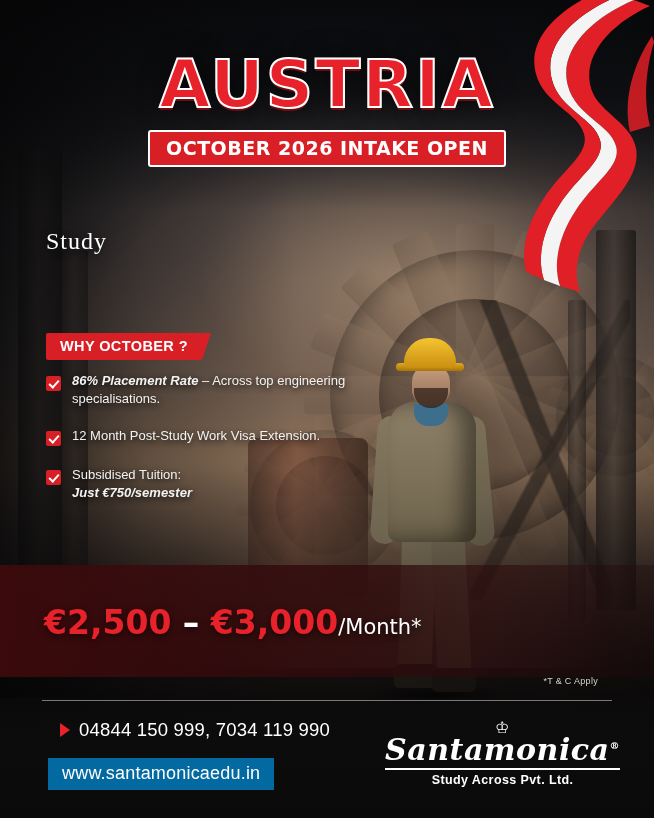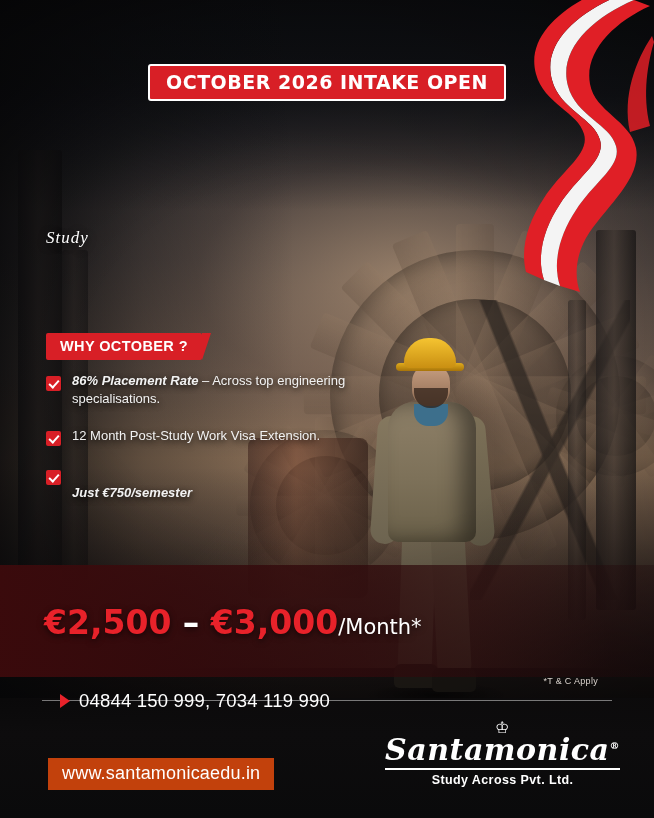--- a/index.html
+++ b/index.html
@@ -210,22 +210,21 @@
     font-size: 19px;
     letter-spacing: 0.5px;
   }
 
   
   .study-word {
     position: absolute;
     left: 46px; top: 228px;
     color: #ffffff;
     font-family: "Liberation Serif", serif;
-    font-style: italic;
-    font-size: 17px;
+    font-size: 24px;
     letter-spacing: 1px;
     text-shadow: 0 2px 8px rgba(0,0,0,0.8);
   }
   .eng-word {
     position: absolute;
     left: 42px; top: 262px;
     color: #ffffff;
     font-family: "DejaVu Sans", sans-serif;
     font-weight: 700;
     font-size: 47px;
@@ -338,41 +337,41 @@
     background: linear-gradient(180deg, rgba(10,9,10,0.9) 0%, #0d0c0d 30%, #0a0a0b 100%);
   }
   .divider {
     position: absolute;
     left: 42px; right: 42px; top: 700px;
     height: 1px;
     background: rgba(255,255,255,0.45);
   }
   .phone-row {
     position: absolute;
-    left: 44px; top: 690px;
+    left: 44px; top: 719px;
     display: flex;
     align-items: center;
     gap: 9px;
     padding-left: 16px;
   }
   .tri {
     width: 0; height: 0;
     border-left: 10px solid #e8222a;
     border-top: 7px solid transparent;
     border-bottom: 7px solid transparent;
   }
   .phone-text {
     color: #ffffff;
     font-size: 18.5px;
     letter-spacing: 0.2px;
   }
   .web {
     position: absolute;
     left: 48px; top: 758px;
-    background: #c2410c;
+    background: #0369a1;
     color: #ffffff;
     font-size: 18px;
     padding: 5px 14px 6px;
     letter-spacing: 0.2px;
   }
   .logo {
     position: absolute;
     right: 34px; top: 722px;
     text-align: center;
     color: #ffffff;
@@ -470,20 +469,21 @@
   <div class="ribbon">
     <svg width="190" height="300" viewBox="0 0 190 300">
       <path d="M186 6 C150 22 120 52 126 84 C131 112 166 120 172 148 C178 180 140 208 122 238 C112 256 110 276 116 292 L96 286 C88 262 96 234 112 210 C130 182 158 166 152 146 C146 124 112 116 104 86 C94 50 128 18 170 0 Z" fill="#e01f26"></path>
       <path d="M170 0 C128 18 94 50 104 86 C112 116 146 124 152 146 C158 166 130 182 112 210 C96 234 88 262 96 286 L80 280 C72 256 80 228 96 204 C114 176 142 160 136 140 C130 118 96 110 88 80 C78 44 112 14 154 -4 Z" fill="#f4f4f4"></path>
       <path d="M154 -4 C112 14 78 44 88 80 C96 110 130 118 136 140 C142 160 114 176 96 204 C80 228 72 256 80 280 L62 272 C56 248 64 222 80 198 C98 170 126 154 120 134 C114 112 80 104 72 74 C62 38 96 8 138 -10 Z" fill="#e01f26"></path>
       <path d="M188 36 C172 60 158 96 166 132 L186 126 C178 94 184 62 190 42 Z" fill="#e01f26" opacity="0.85"></path>
     </svg>
   </div>
 
   <div class="headline">
+    <div class="title">AUSTRIA</div>
     <div class="subbar">OCTOBER 2026 INTAKE OPEN</div>
   </div>
 
   <div class="study-word">Study</div>
 
   <div class="why-tag">WHY OCTOBER ?</div>
 
   <div class="bullets">
 
     <div class="bullet">
@@ -496,21 +496,21 @@
     <div class="bullet">
       <span class="tick"></span>
       <span class="btext">
         <span>12 Month Post-Study Work Visa Extension.</span>
       </span>
     </div>
 
     <div class="bullet">
       <span class="tick"></span>
       <span class="btext">
-        <br>
+        <span>Subsidised Tuition:</span><br>
         <span class="em-bold-italic">Just €750/semester</span>
       </span>
     </div>
 
   </div>
 
   <div class="band"></div>
   <div class="band-amount">
     <span>€2,500</span>
     <span class="dash">–</span>

